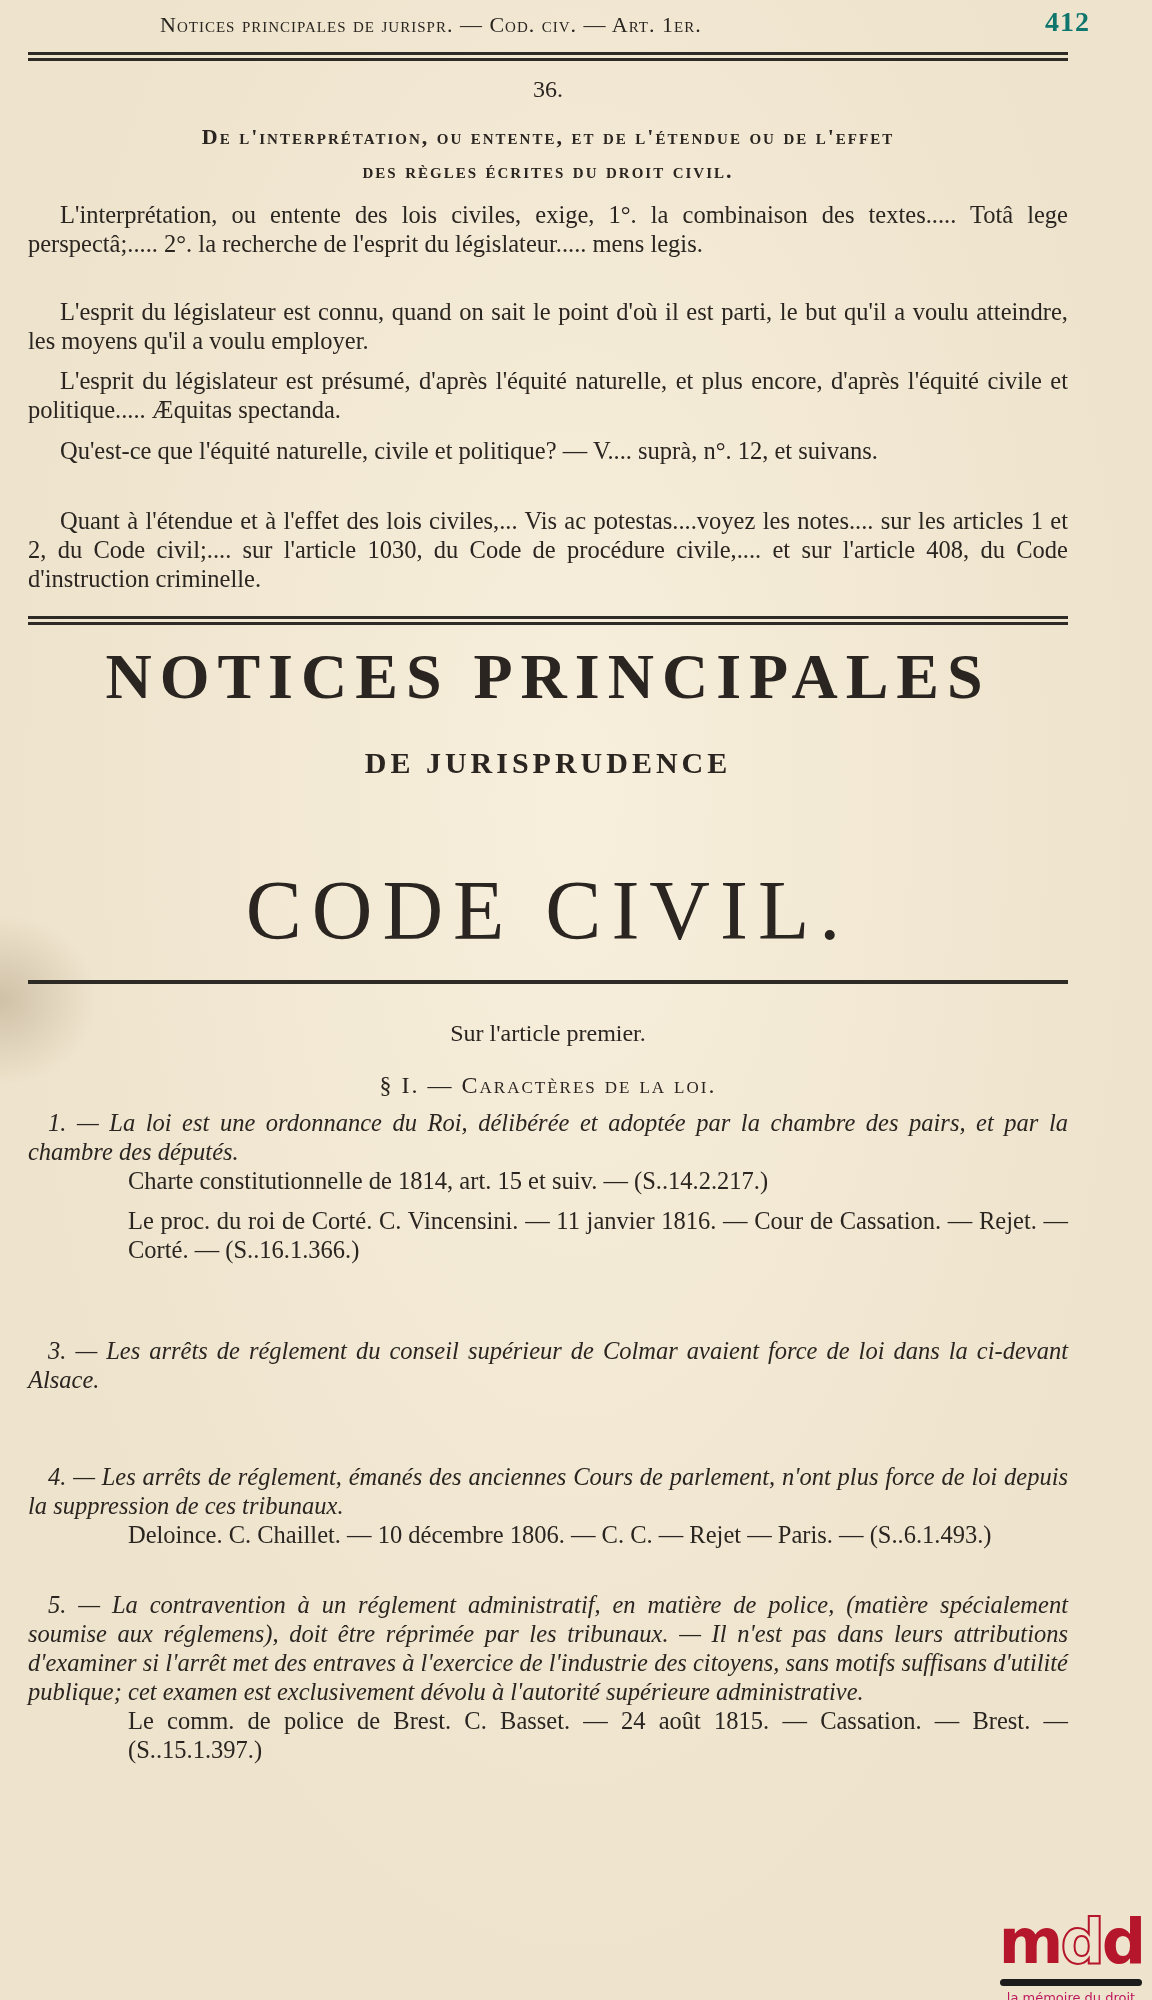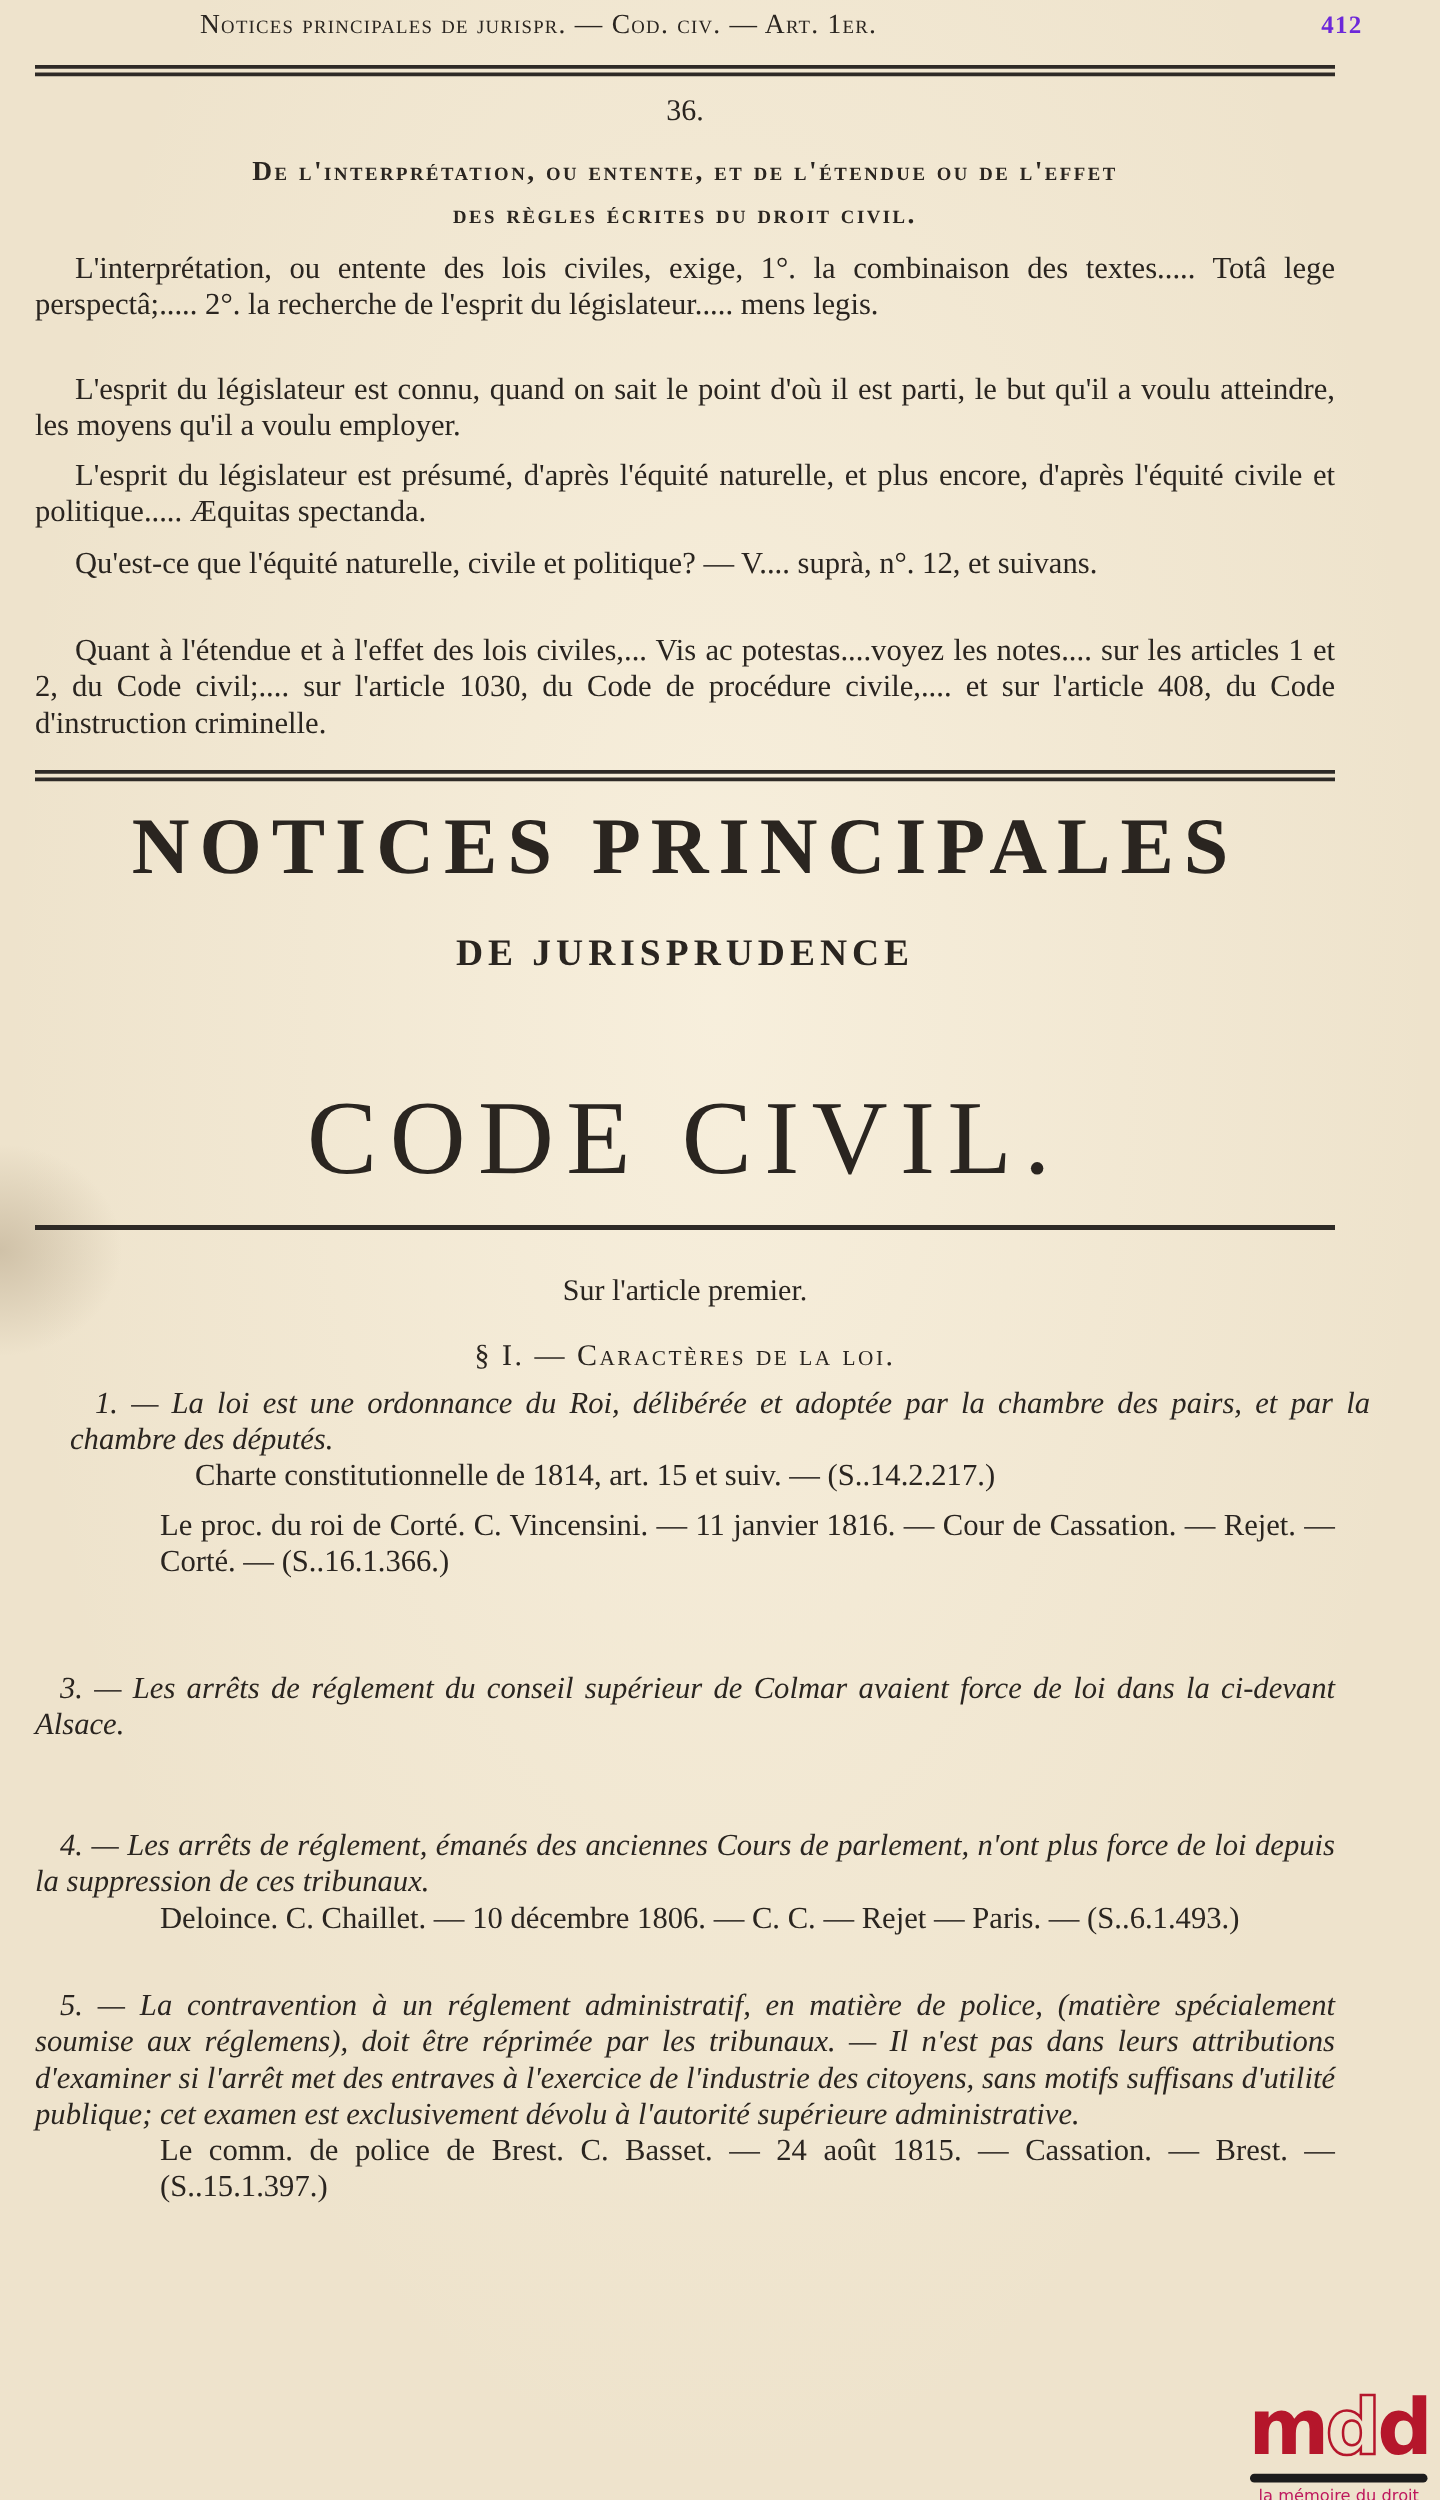--- a/index.html
+++ b/index.html
@@ -15,21 +15,21 @@
     overflow: hidden;
   }
   .page { position: absolute; left: 0; top: 0; width: 1152px; height: 2000px; }
 
   .running-head {
     position: absolute; top: 6px; left: 160px; width: 930px;
     font-size: 22px; letter-spacing: 1px;
     display: flex; justify-content: space-between; align-items: flex-end;
   }
   .running-head .title { font-variant: small-caps; }
-  .running-head .folio { font-weight: bold; font-size: 20px; color: #6d28d9; }
+  .running-head .folio { font-weight: bold; font-size: 28px; color: #0f766e; }
 
   .double-rule {
     position: absolute; left: 28px; width: 1040px; height: 9px;
     border-top: 3px solid #2e2a26; border-bottom: 3px solid #2e2a26;
   }
   .single-rule {
     position: absolute; left: 28px; width: 1040px; height: 0;
     border-top: 4px solid #2e2a26;
   }
 
@@ -97,21 +97,21 @@
 
   <div class="center big-title">NOTICES PRINCIPALES</div>
   <div class="center sub-title">DE JURISPRUDENCE</div>
   <div class="center code-civil">CODE CIVIL.</div>
 
   <div class="single-rule" style="top:980px;"></div>
 
   <div class="center article-head">Sur l'article premier.</div>
   <div class="center para-section">§ I. — Caractères de la loi.</div>
 
-  <div class="item" style="top:1108px;margin-left:28px;">
+  <div class="item" style="top:1108px;">
     <div class="lead">1. — La loi est une ordonnance du Roi, délibérée et adoptée par la chambre des pairs, et par la chambre des députés.</div>
     <div class="cite">Charte constitutionnelle de 1814, art. 15 et suiv. — (S..14.2.217.)</div>
   </div>
   <div class="item" style="top:1206px;">
     <div class="cite">Le proc. du roi de Corté. C. Vincensini. — 11 janvier 1816. — Cour de Cassation. — Rejet. — Corté. — (S..16.1.366.)</div>
   </div>
   <div class="item" style="top:1336px;">
     <div class="lead">3. — Les arrêts de réglement du conseil supérieur de Colmar avaient force de loi dans la ci-devant Alsace.</div>
   </div>
   <div class="item" style="top:1462px;">

